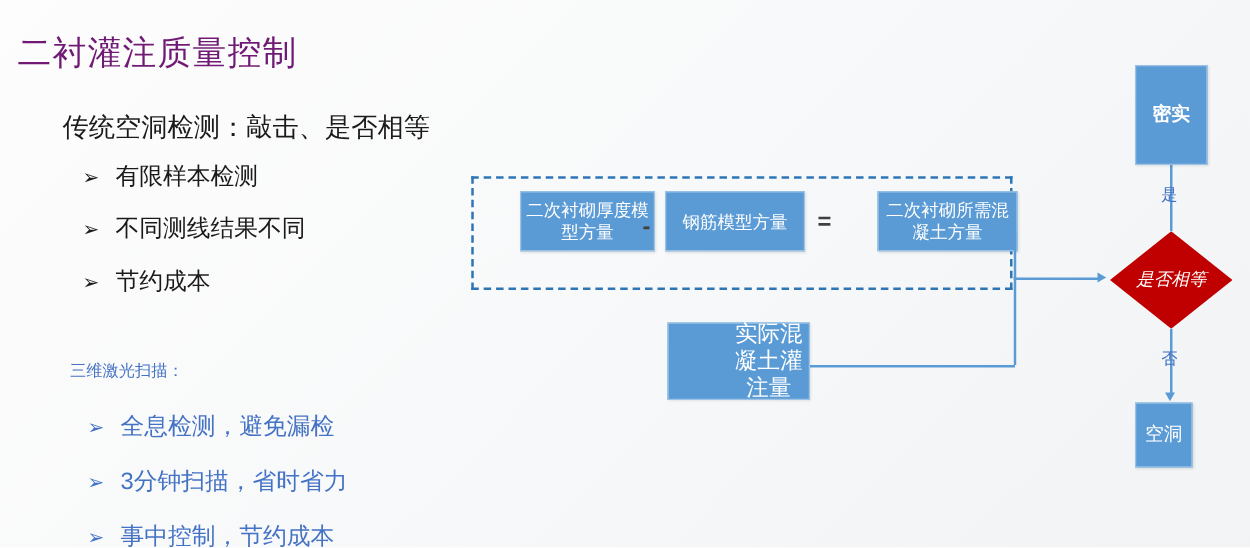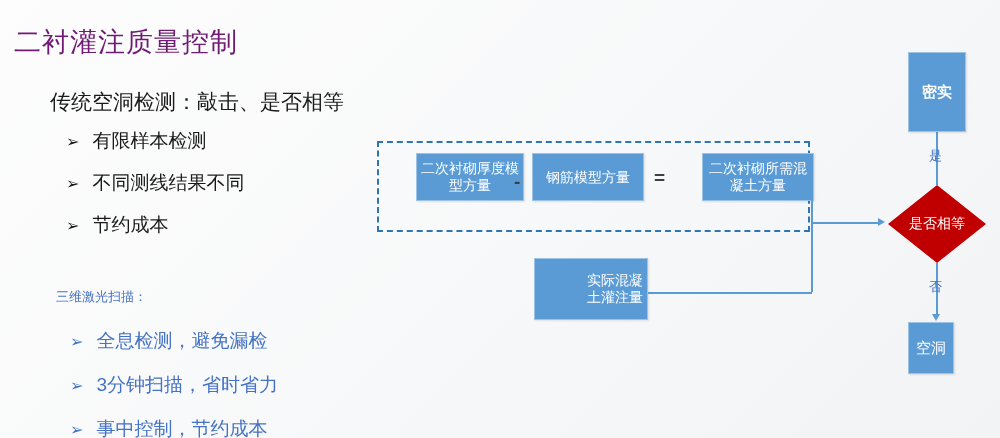--- a/index.html
+++ b/index.html
@@ -121,21 +121,21 @@
     align-items: center;
     justify-content: center;
     text-align: center;
     line-height: 1.18;
     box-shadow: 1px 1px 2px rgba(0,0,0,0.10);
   }
   .box-formula { font-size: 14px; }
   #box-thickness { left: 416px; top: 153px; width: 108px; height: 48px; }
   #box-rebar     { left: 532px; top: 153px; width: 112px; height: 48px; }
   #box-concrete  { left: 678px; top: 153px; width: 112px; height: 48px; margin-left: 24px; }
-  #box-actual    { left: 534px; top: 258px; width: 114px; height: 62px; font-size: 14px; padding-left: 48px; }
+  #box-actual    { left: 534px; top: 258px; width: 114px; height: 62px; font-size: 18px; padding-left: 48px; }
   #box-dense     { left: 908px; top: 52px;  width: 58px;  height: 80px; font-size: 15px; font-weight: bold; }
   #box-void      { left: 908px; top: 322px; width: 46px;  height: 52px; font-size: 15px; }
 
   .operator {
     position: absolute;
     font-size: 19px;
     font-weight: bold;
     color: #3f3f3f;
     line-height: 1;
   }
@@ -157,20 +157,21 @@
   }
   .diamond .dlabel {
     position: absolute;
     left: 0; top: 0; right: 0; bottom: 0;
     display: flex;
     align-items: center;
     justify-content: center;
     color: #ffffff;
     font-size: 14px;
     white-space: nowrap;
+    font-style: italic;
   }
 
   
   .line-h, .line-v {
     position: absolute;
     background: #5B9BD5;
   }
   .line-h { height: 1.6px; }
   .line-v { width: 1.6px; }
 

